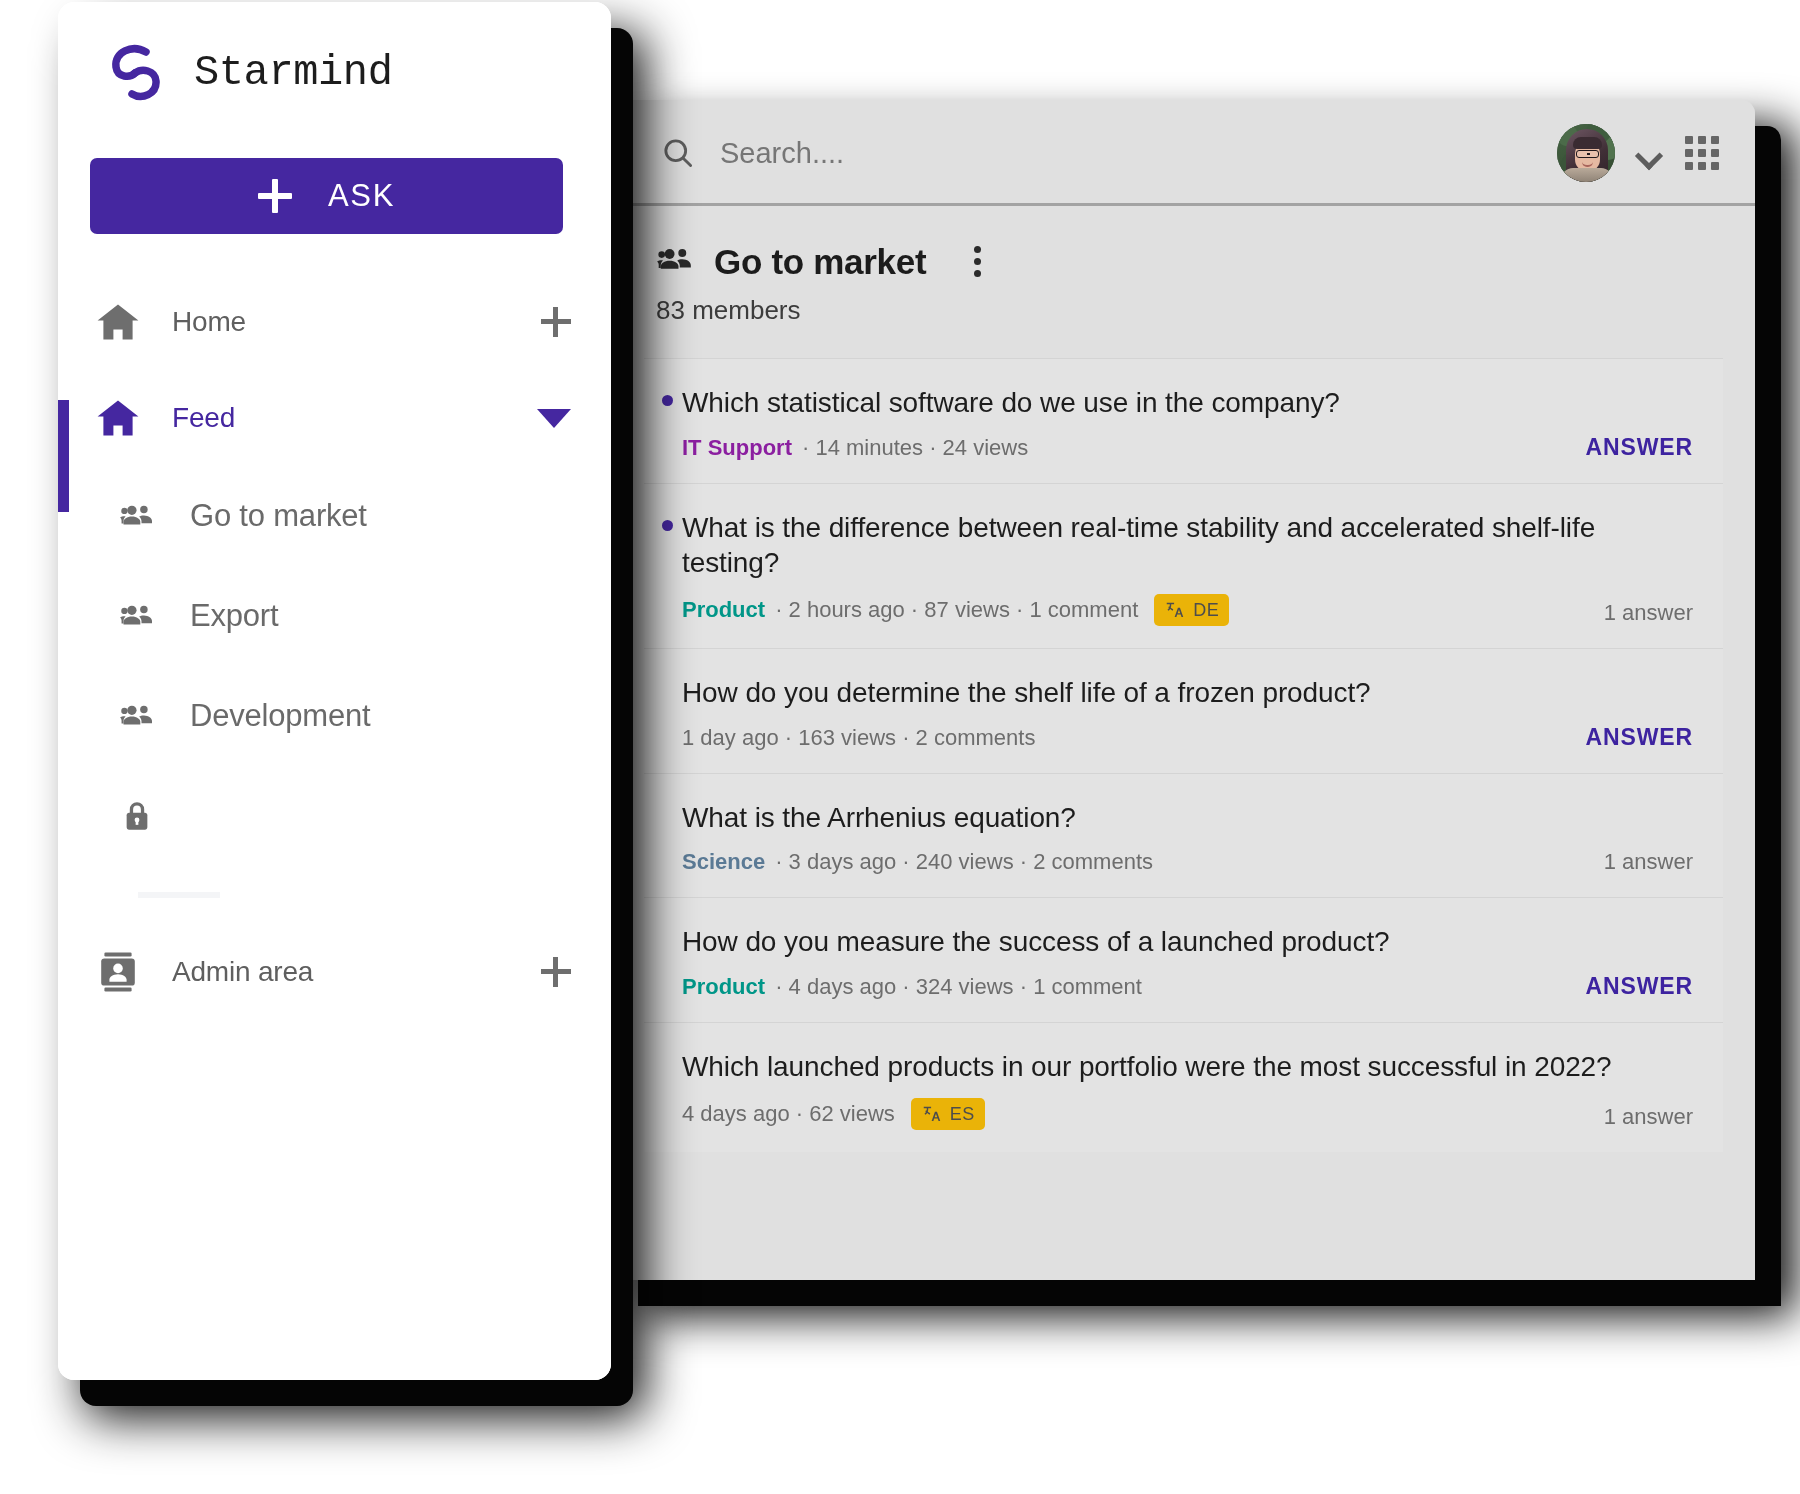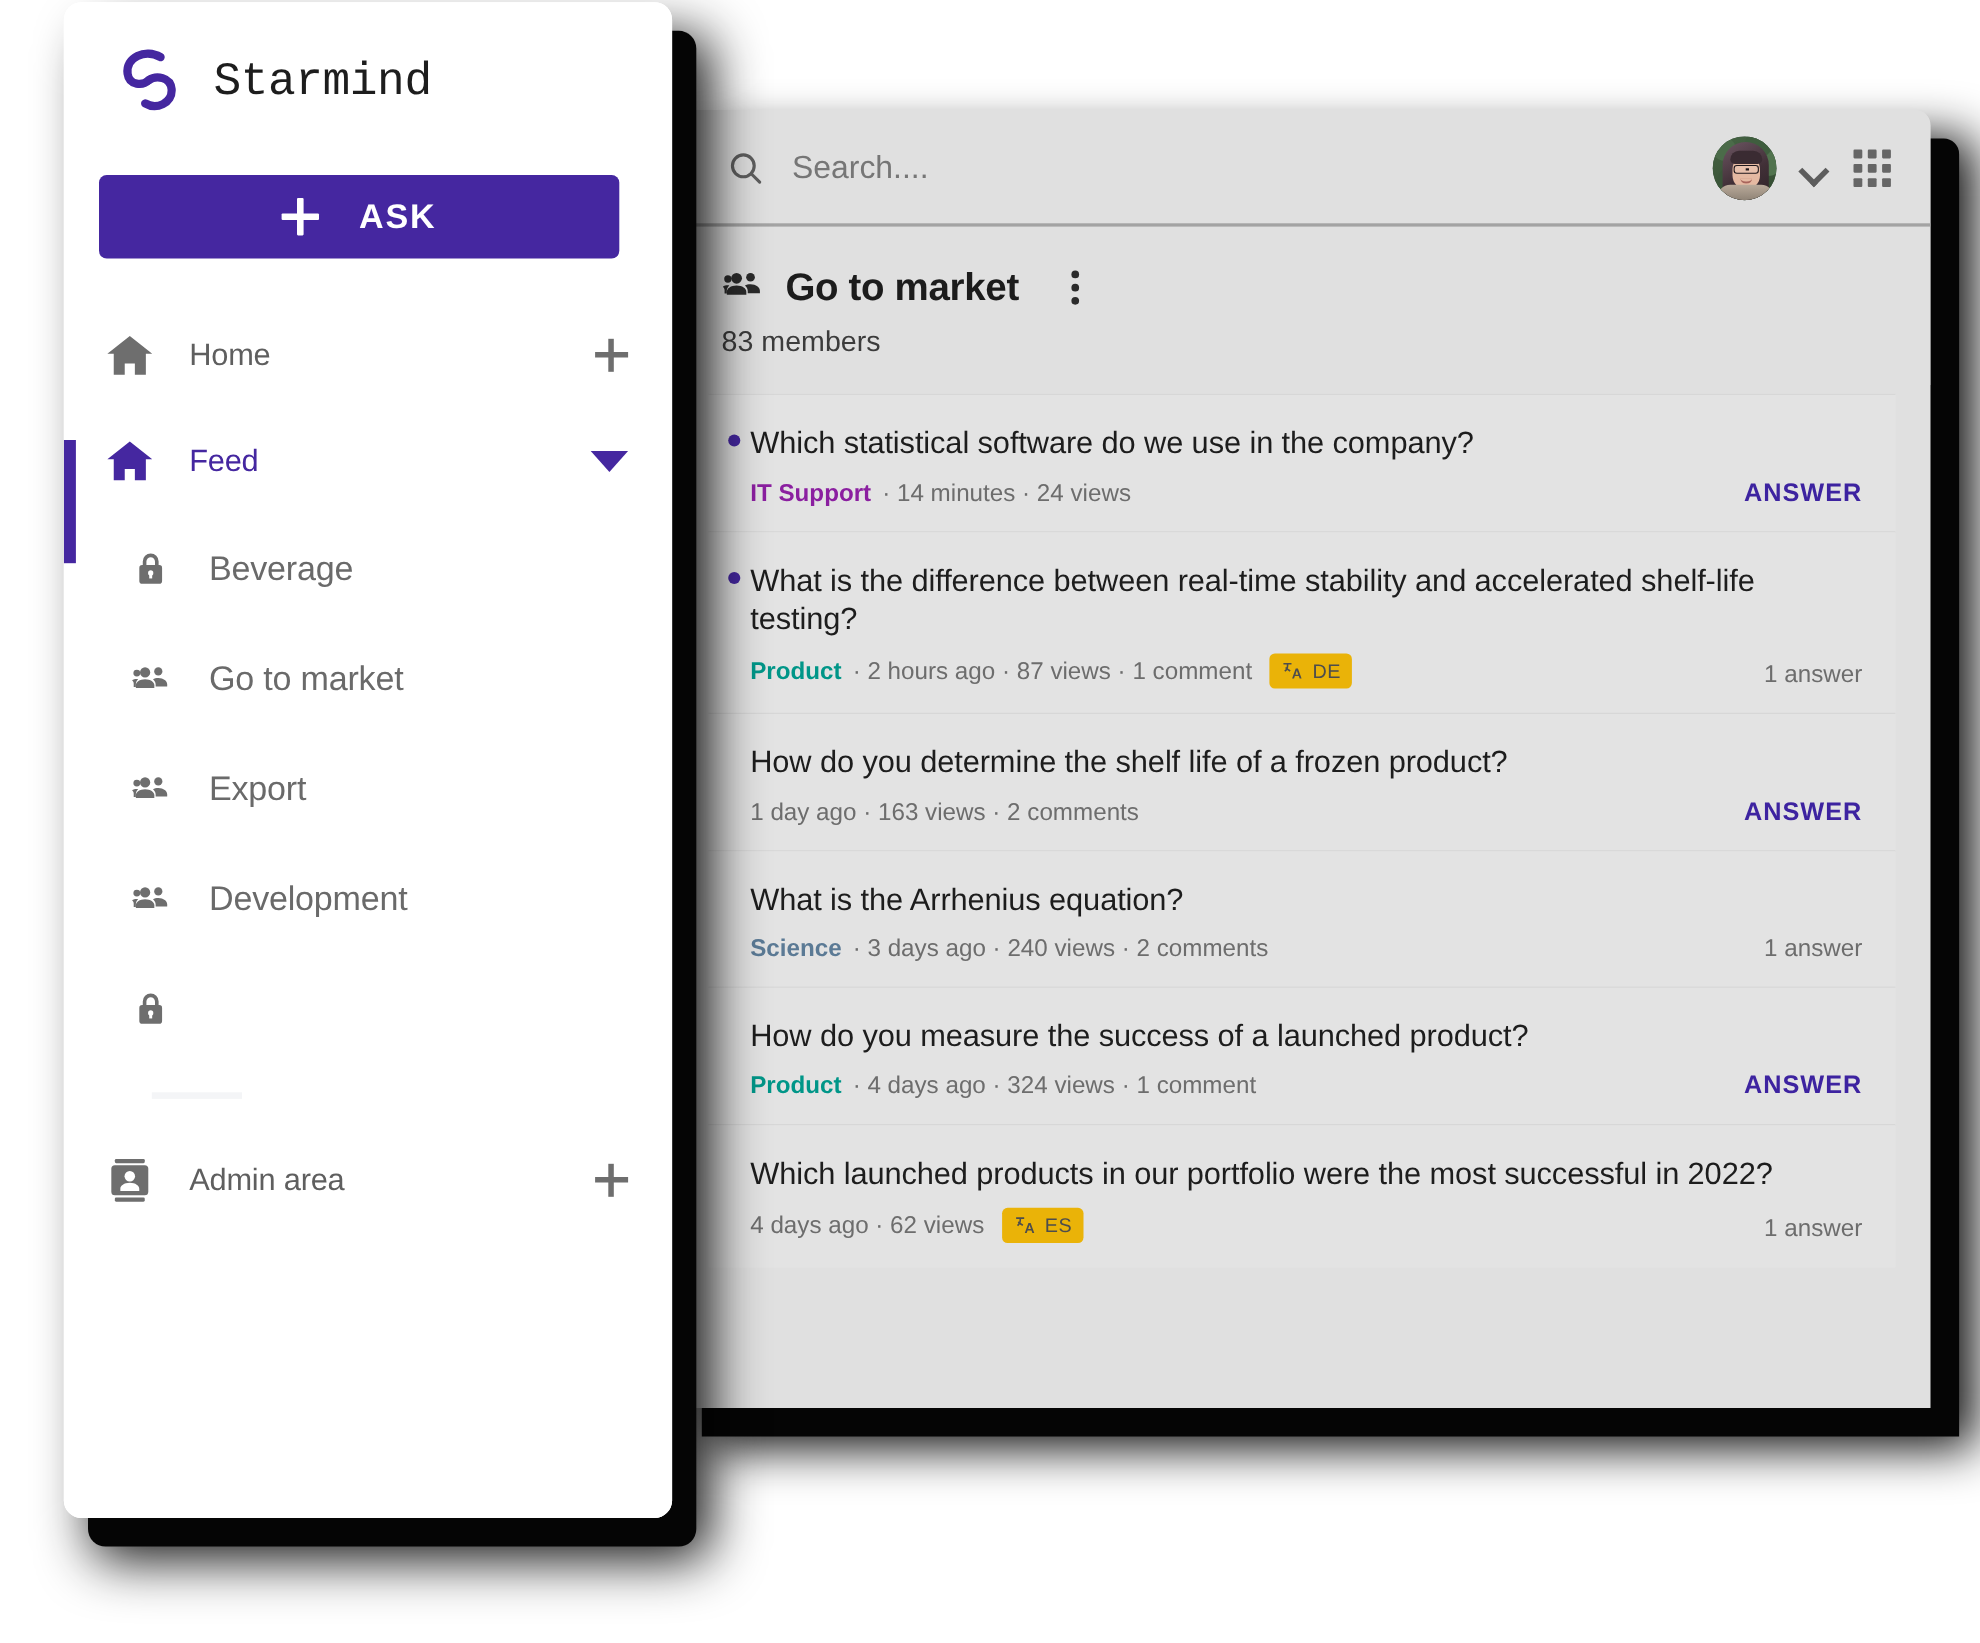--- a/index.html
+++ b/index.html
@@ -310,21 +310,21 @@
   }
   #ask-plus { position: relative; width: 34px; height: 34px; }
   #ask-plus:before, #ask-plus:after {
     content: ""; position: absolute; background: #ffffff; border-radius: 1px;
   }
   #ask-plus:before { left: 0; top: 14px; width: 34px; height: 6px; }
   #ask-plus:after  { top: 0; left: 14px; width: 6px; height: 34px; }
   #ask-label {
     color: #ffffff;
     font-size: 31px;
-    font-weight: bold;
+    font-weight: normal;
     letter-spacing: 1.6px;
   }
 
   #nav { margin-top: 40px; }
 
   .nav-row {
     position: relative;
     display: flex;
     align-items: center;
     height: 96px;
@@ -578,31 +578,20 @@
             <svg width="48" height="48" viewBox="0 0 24 24" fill="#4527a0">
               <path d="M12 3.2 1.8 11.3h2.9V20.8h5.0v-5.1h4.6v5.1h5.0V11.3h2.9z"></path>
             </svg>
           </span>
           <span class="nav-label">Feed</span>
           <span class="nav-trailing">
             <span class="caret-down"></span>
           </span>
         </div>
 
-        <div class="nav-row child">
-          <span class="nav-icon">
-            <svg width="36" height="36" viewBox="0 0 24 24" fill="#6e6e6e">
-              <path d="M7.2 10V7.6a4.8 4.8 0 0 1 9.6 0V10h-2.2V7.6a2.6 2.6 0 0 0-5.2 0V10z"></path>
-              <rect x="5.1" y="9.8" width="13.8" height="11.3" rx="1.7"></rect>
-              <circle cx="12" cy="14.6" r="1.6" fill="#ffffff"></circle>
-              <rect x="11.1" y="14.6" width="1.8" height="3.3" fill="#ffffff"></rect>
-            </svg>
-          </span>
-          <span class="nav-label">Beverage</span>
-        </div>
 
         <div class="nav-row child">
           <span class="nav-icon">
             <svg width="36" height="36" viewBox="0 0 24 24" fill="#6e6e6e">
               <circle cx="8.6" cy="8.2" r="3.1"></circle>
               <circle cx="16.6" cy="7.6" r="2.5"></circle>
               <circle cx="3.6" cy="8.6" r="2.1"></circle>
               <path d="M8.6 12.4c-3.3 0-5.6 1.7-5.6 3.6v1.6h11.2v-1.6c0-1.9-2.3-3.6-5.6-3.6z"></path>
               <path d="M16.6 11.6c-1.3 0-2.4.3-3.2.8 1 .9 1.6 2 1.6 3.2v1.2H22v-1.5c0-1.8-2.2-3.7-5.4-3.7z"></path>
               <path d="M3.6 12.2c-1.1 0-2.2.3-2.9.8.6.5 1 1.2 1 2v2H3v-1.6c0-1.2.5-2.3 1.4-3.1-.3-.1-.5-.1-.8-.1z"></path>

